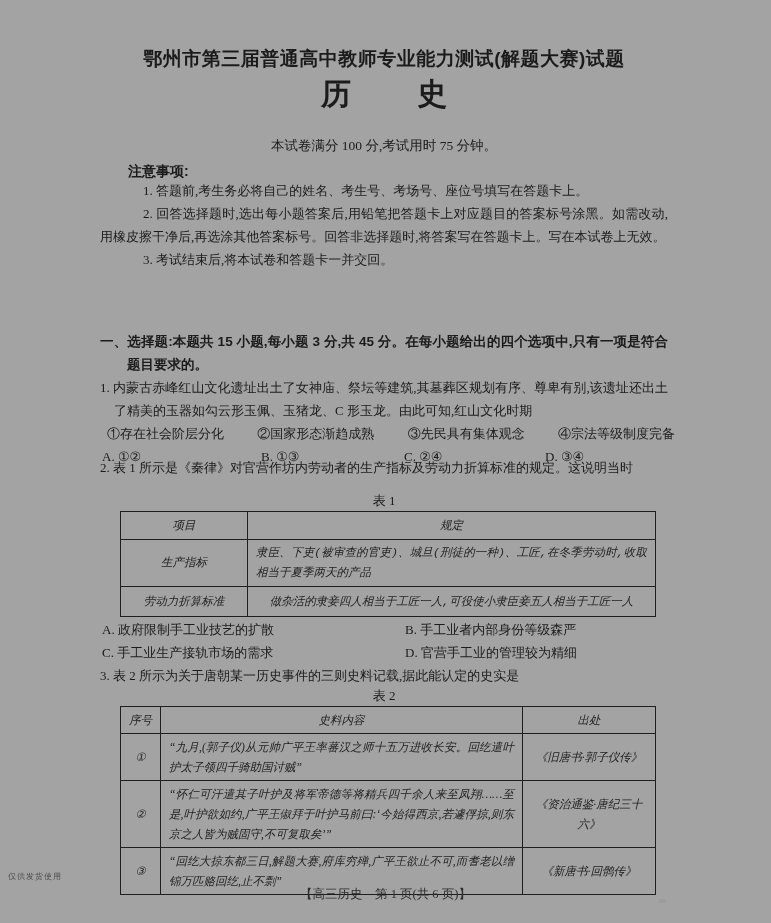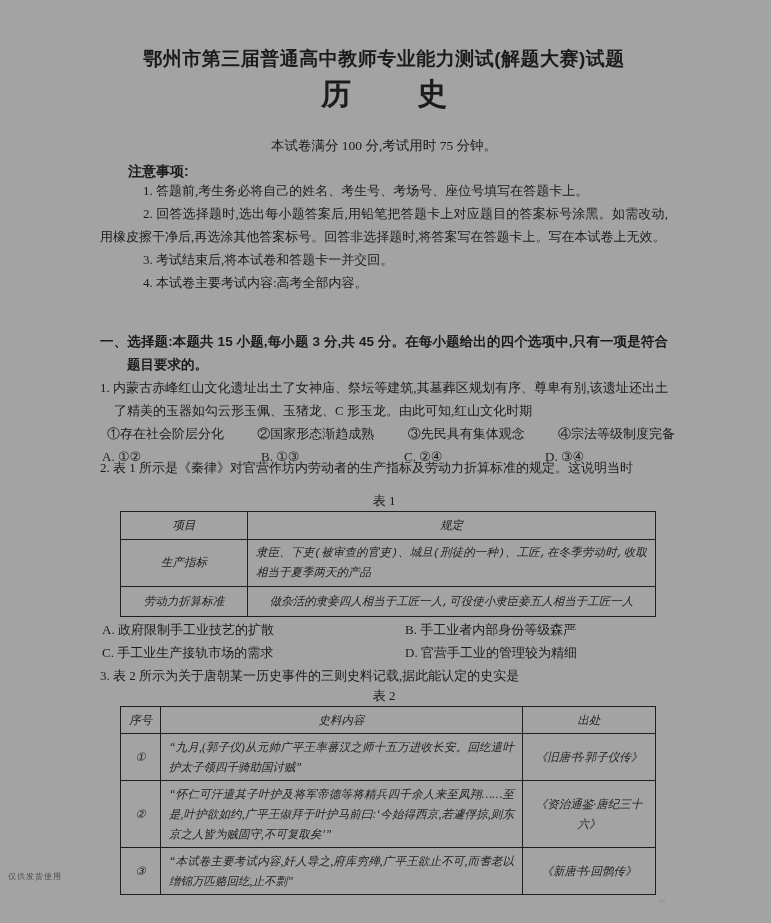--- a/index.html
+++ b/index.html
@@ -95,21 +95,20 @@
     </div>
 
     <div class="abs exam-info" style="top:137px;">本试卷满分 100 分,考试用时 75 分钟。</div>
 
     <div class="abs bold-head notice-heading" style="top:163px;">注意事项:</div>
 
     <div class="abs notice-items" style="top:179px;">
       <p>1. 答题前,考生务必将自己的姓名、考生号、考场号、座位号填写在答题卡上。</p>
       <p>2. 回答选择题时,选出每小题答案后,用铅笔把答题卡上对应题目的答案标号涂黑。如需改动,用橡皮擦干净后,再选涂其他答案标号。回答非选择题时,将答案写在答题卡上。写在本试卷上无效。</p>
       <p>3. 考试结束后,将本试卷和答题卡一并交回。</p>
-      <p>4. 本试卷主要考试内容:高考全部内容。</p>
     </div>
 
     <div class="abs bold-head section-heading" style="top:330px;">一、选择题:本题共 15 小题,每小题 3 分,共 45 分。在每小题给出的四个选项中,只有一项是符合题目要求的。</div>
 
     <p class="abs stem" style="top:376px;">1. 内蒙古赤峰红山文化遗址出土了女神庙、祭坛等建筑,其墓葬区规划有序、尊卑有别,该遗址还出土了精美的玉器如勾云形玉佩、玉猪龙、C 形玉龙。由此可知,红山文化时期</p>
 
     <div class="abs subopts" style="top:422px;">
       <span>①存在社会阶层分化</span>
       <span>②国家形态渐趋成熟</span>
       <span>③先民具有集体观念</span>
@@ -176,25 +175,26 @@
         <td class="cell-left">“九月,(郭子仪)从元帅广平王率蕃汉之师十五万进收长安。回纥遣叶护太子领四千骑助国讨贼”</td>
         <td class="cell-center">《旧唐书·郭子仪传》</td>
       </tr>
       <tr style="height:64px;">
         <td class="cell-center">②</td>
         <td class="cell-left">“怀仁可汗遣其子叶护及将军帝德等将精兵四千余人来至凤翔……至是,叶护欲如约,广平王俶拜于叶护马前曰:‘今始得西京,若遽俘掠,则东京之人皆为贼固守,不可复取矣’”</td>
         <td class="cell-center">《资治通鉴·唐纪三十六》</td>
       </tr>
       <tr style="height:46px;">
         <td class="cell-center">③</td>
-        <td class="cell-left">“本试卷主要考试内容,奸人导之,府库穷殚,广平王欲止不可,而耆老以缯锦万匹赂回纥,止不剽”</td>
+        <td class="cell-left">“回纥大掠东都三日,解题大赛,府库穷殚,广平王欲止不可,而耆老以缯锦万匹赂回纥,止不剽”</td>
         <td class="cell-center">《新唐书·回鹘传》</td>
       </tr>
     </tbody>
       </table>
 
   </div>
 
+  <div class="footer" style="top:886px;">【高三历史　第 1 页(共 6 页)】</div>
 
   <div class="watermark" style="left:8px; top:871px;">仅供发货使用</div>
 
   <div class="artifact" style="left:659px; top:899px;"></div>
 </div>
 
 </body></html>

